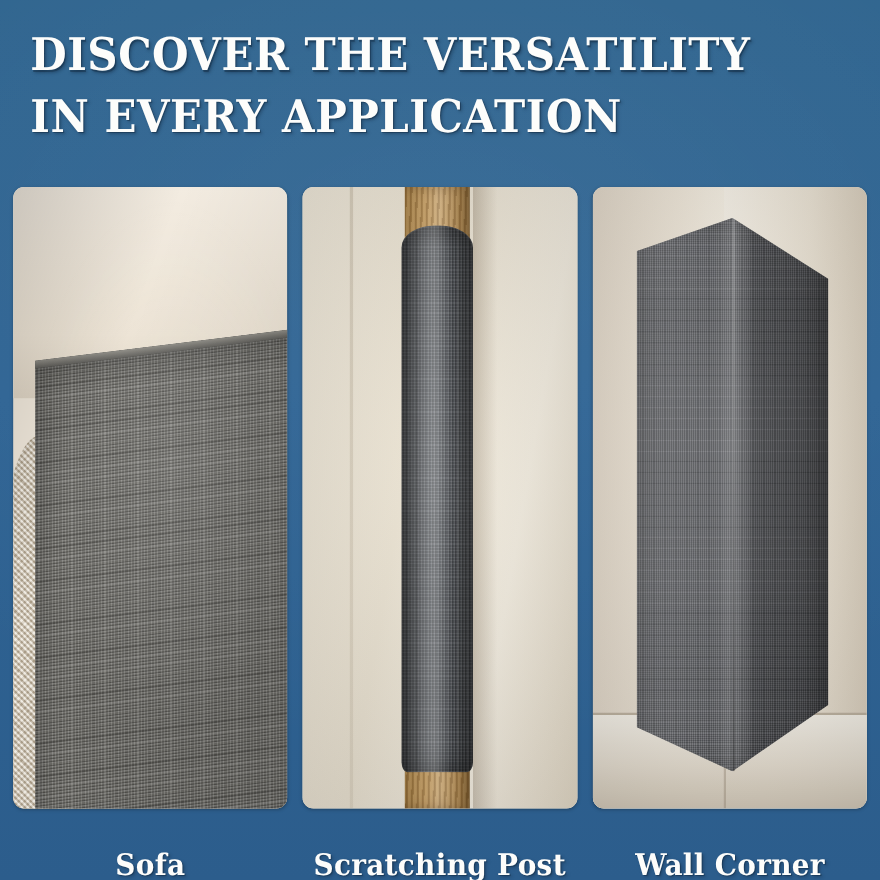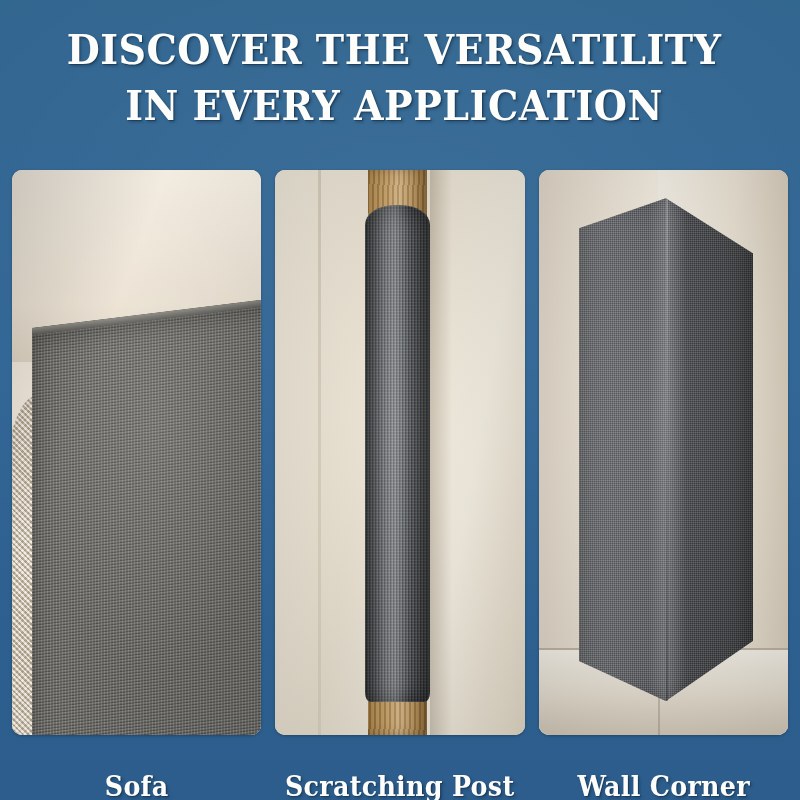--- a/index.html
+++ b/index.html
@@ -31,21 +31,21 @@
       linear-gradient(180deg, #30658f 0%, #2f6494 45%, #2c5d8c 100%);
     pointer-events: none;
   }
 
   
   .headline {
     position: absolute;
     left: 0;
     right: 12px;
     top: 22px;
-    text-align: center;
+    text-align: left;
     z-index: 5;
   }
   .headline-line {
     display: block;
     color: #fdfdfb;
     font-family: "DejaVu Serif", "Liberation Serif", serif;
     font-weight: bold;
     font-size: 41px;
     line-height: 56px;
     letter-spacing: 0.5px;

